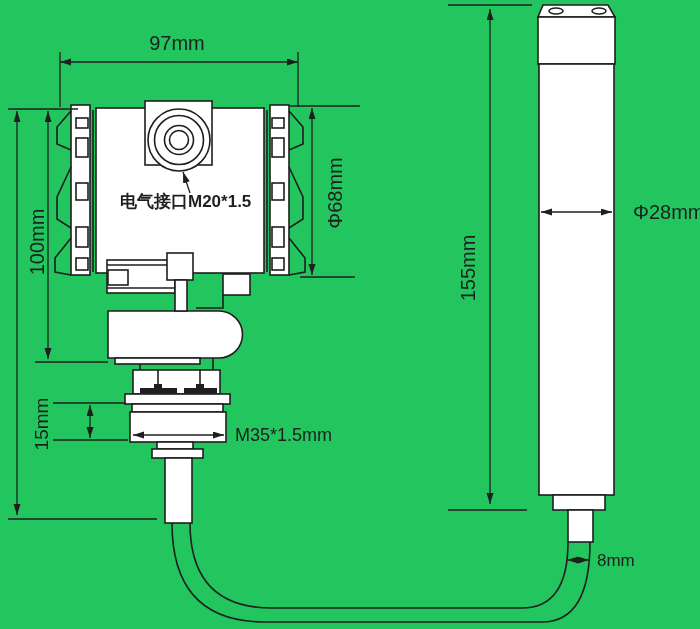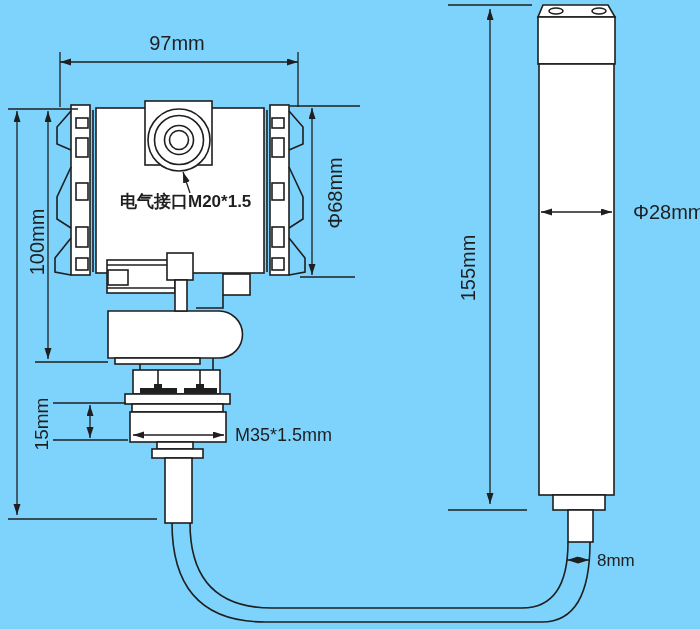--- a/index.html
+++ b/index.html
@@ -1,19 +1,19 @@
 <!DOCTYPE html>
 <html><head>
 <meta charset="utf-8">
 <style>
   html,body{margin:0;padding:0;background:#ffffff;}
   .canvas{
     position:relative;
     width:700px;height:629px;
-    background:#7dd3fc;
+    background:#22c55e;
     font-family:"Liberation Sans", sans-serif;
     overflow:hidden;
   }
   svg{display:block;}
   svg text{
     font-family:"Liberation Sans", sans-serif;
     fill:#1f1f1f;
   }
   .shape{stroke:#1f1f1f;stroke-width:1.6;fill:none;}
   .shape-w{stroke:#1f1f1f;stroke-width:1.6;fill:#ffffff;}

